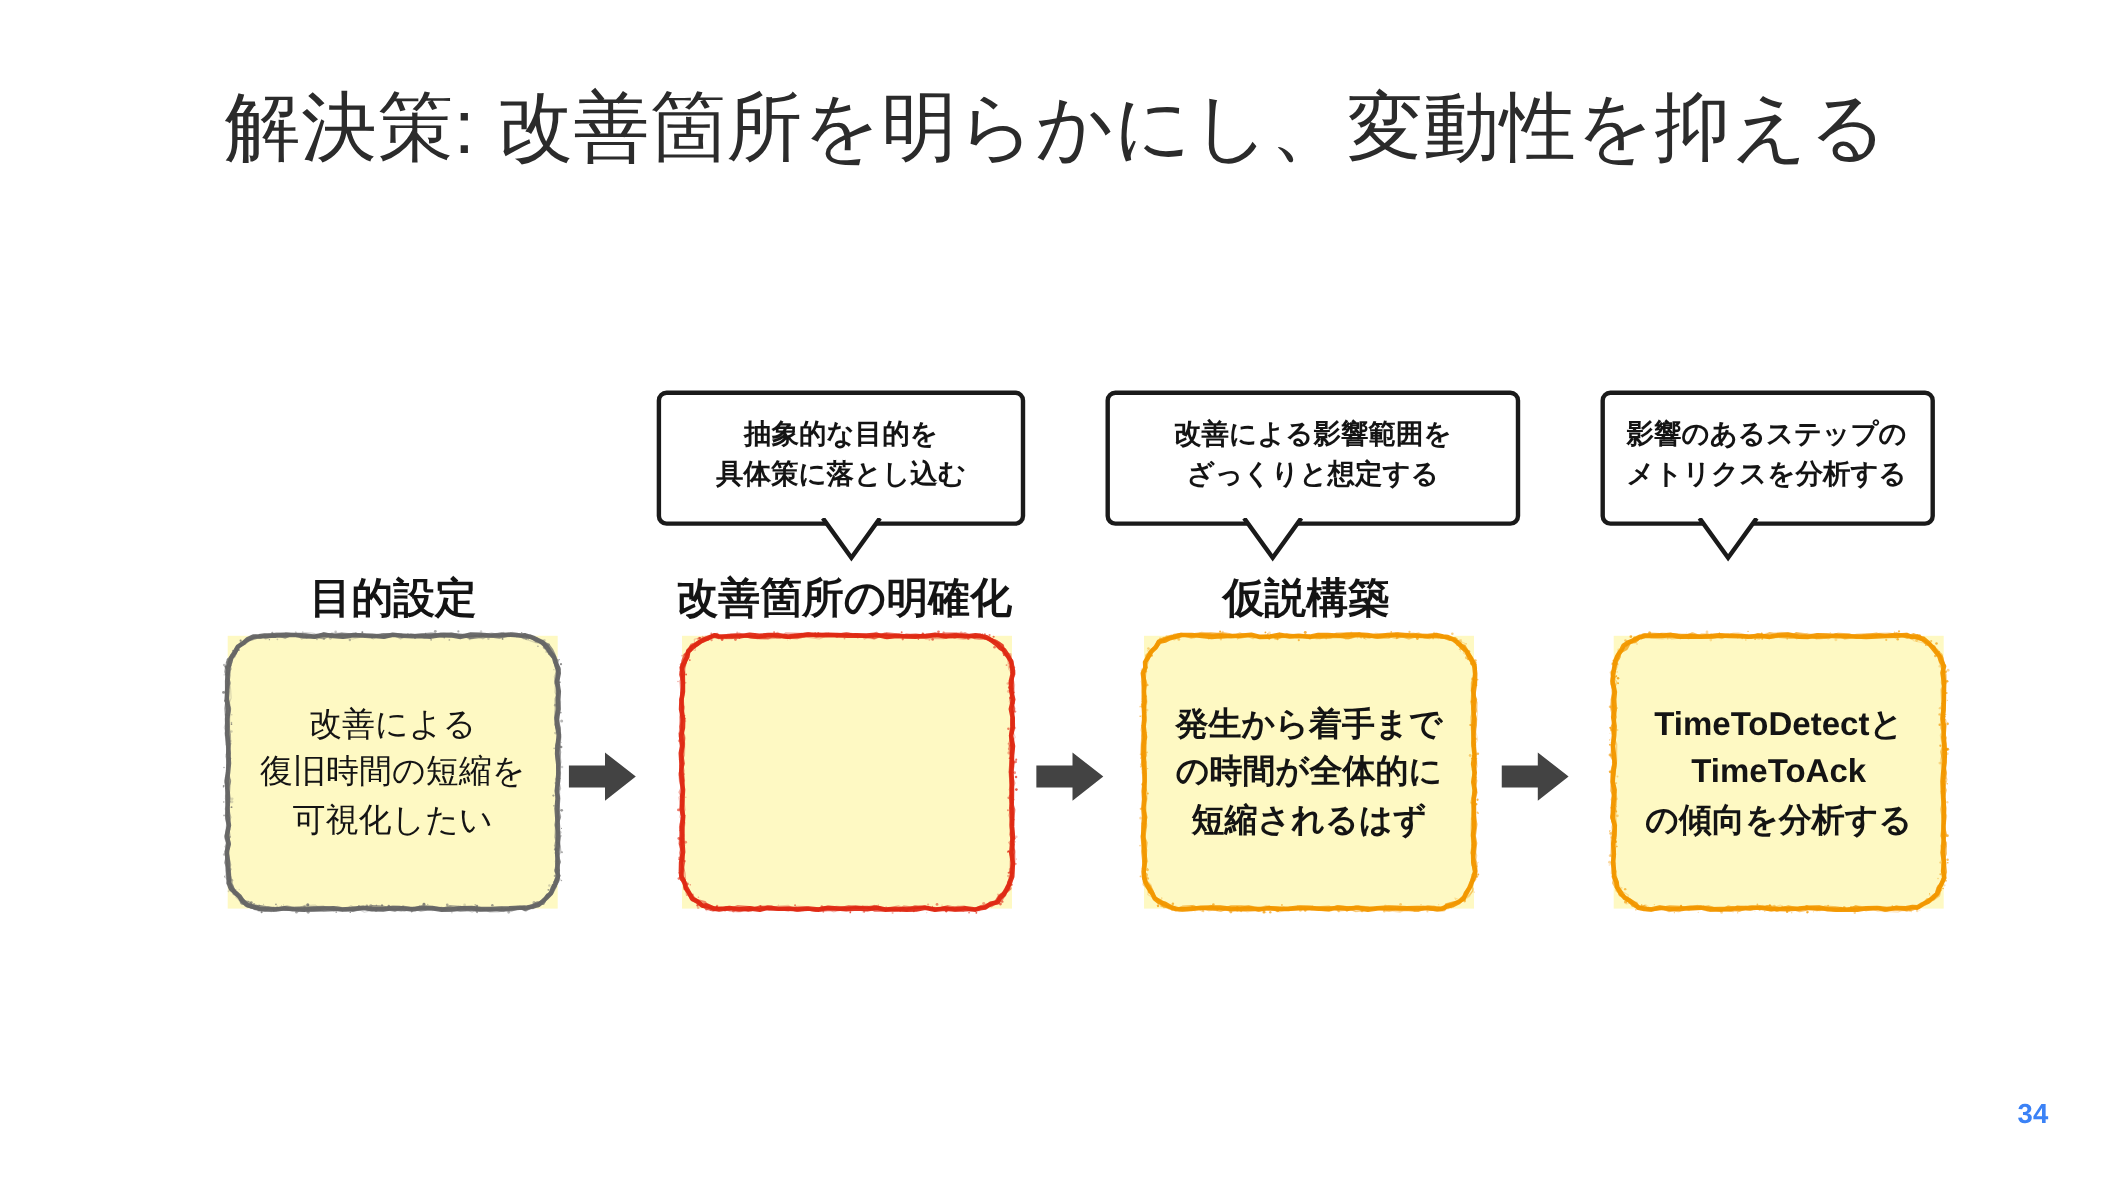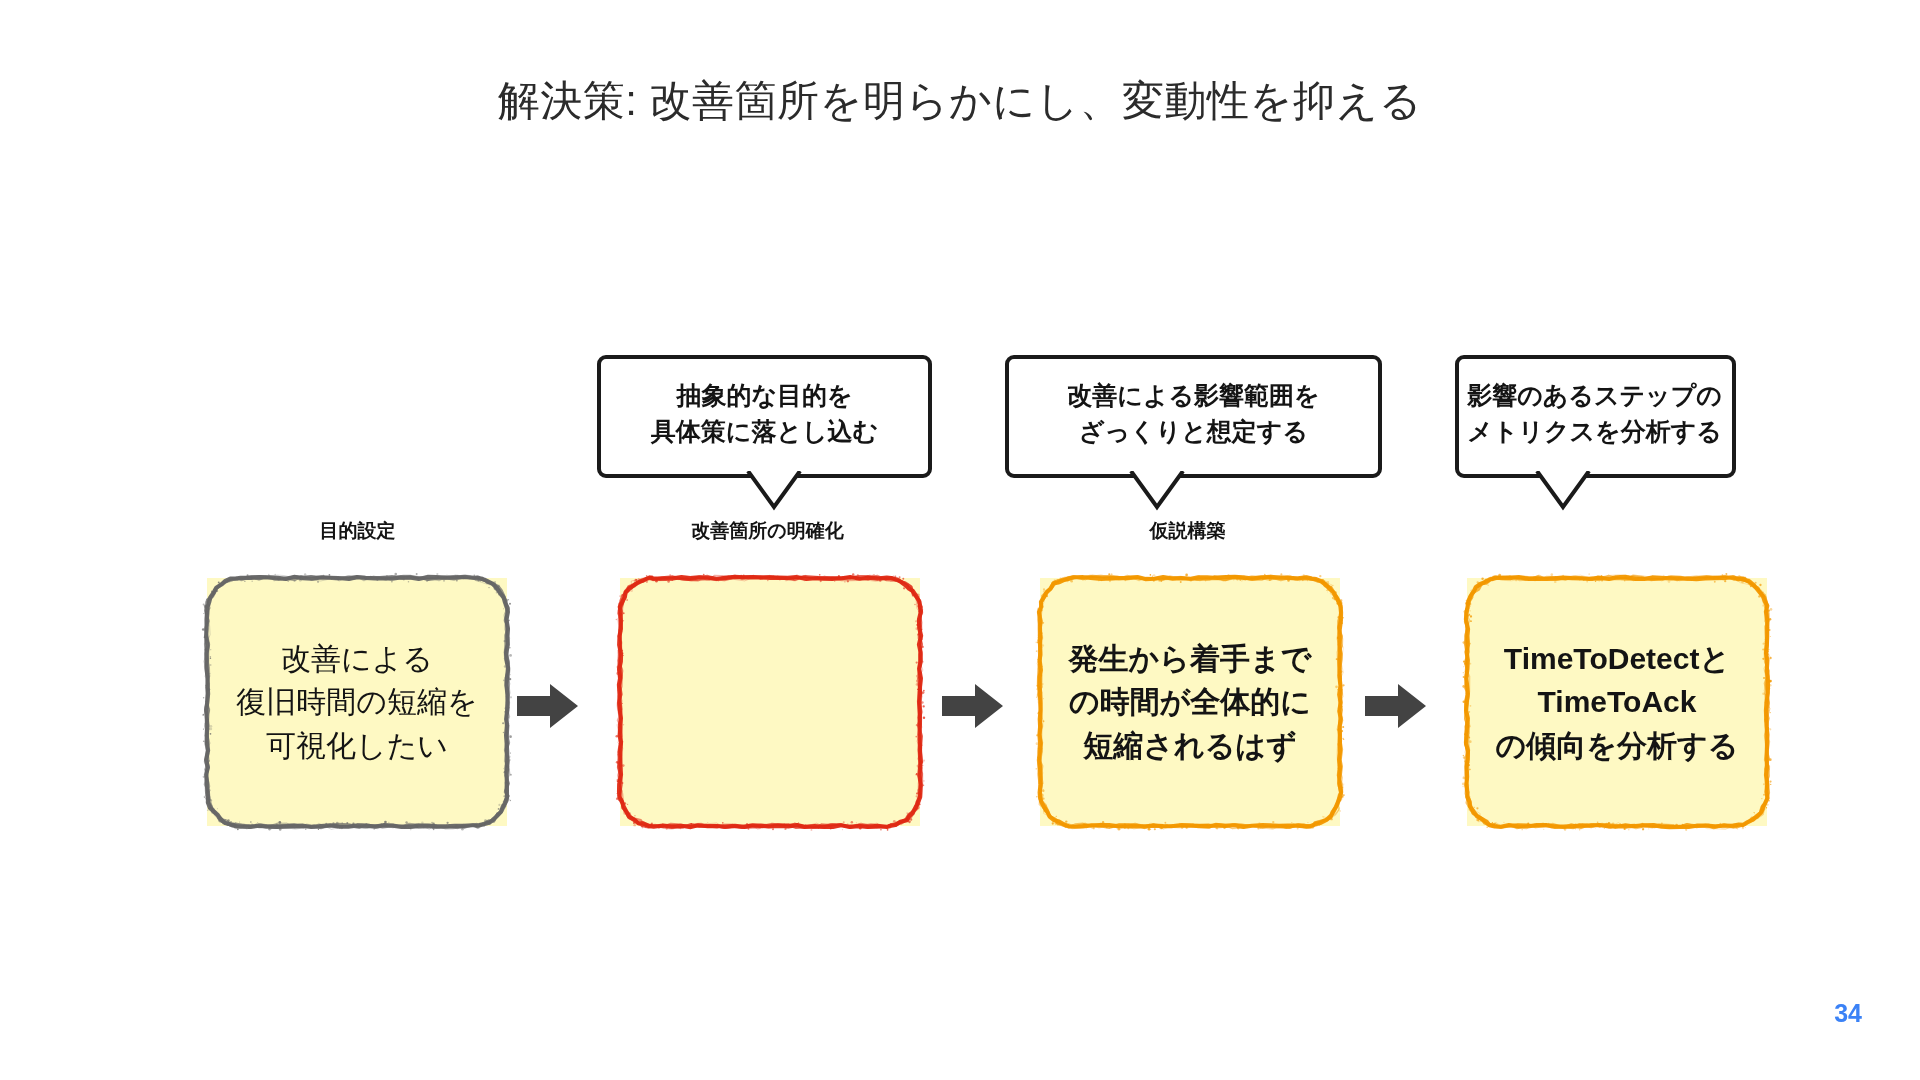--- a/index.html
+++ b/index.html
@@ -16,21 +16,21 @@
     position: relative;
   }
 
   
   .slide-title {
     position: absolute;
     top: 78px;
     left: 0;
     width: 1920px;
     text-align: center;
-    font-size: 42px;
+    font-size: 69px;
     font-weight: 400;
     color: #2b2b2b;
     letter-spacing: 0.5px;
     line-height: 1.1;
     white-space: nowrap;
   }
 
   
   .diagram {
     position: absolute;
@@ -69,31 +69,31 @@
     left: 50%;
     transform: translateX(-50%);
     width: 60px;
     height: 36px;
     pointer-events: none;
   }
   .callout-tail svg { display: block; }
 
   .callout-1 { left: 597px; top: 355px; width: 335px; height: 123px; }
   .callout-2 { left: 1005px; top: 355px; width: 377px; height: 123px; }
-  .callout-3 { left: 1455px; top: 355px; width: 281px; height: 123px; padding-left: 12px; }
+  .callout-3 { left: 1455px; top: 355px; width: 304px; height: 123px; padding-left: 12px; }
 
   .callout-1 .callout-tail { left: 53%; }
   .callout-2 .callout-tail { left: 40%; }
   .callout-3 .callout-tail { left: 38%; }
 
   
   .step-label {
     position: absolute;
     text-align: center;
-    font-size: 19px;
+    font-size: 38px;
     font-weight: 700;
     color: #141414;
     white-space: nowrap;
     top: 518px;
   }
   .step-label-0 { left: 205px;  width: 305px; }
   .step-label-1 { left: 615px;  width: 305px; }
   .step-label-2 { left: 1035px; width: 305px; }
   .step-label-3 { left: 1460px; width: 305px; }
 

